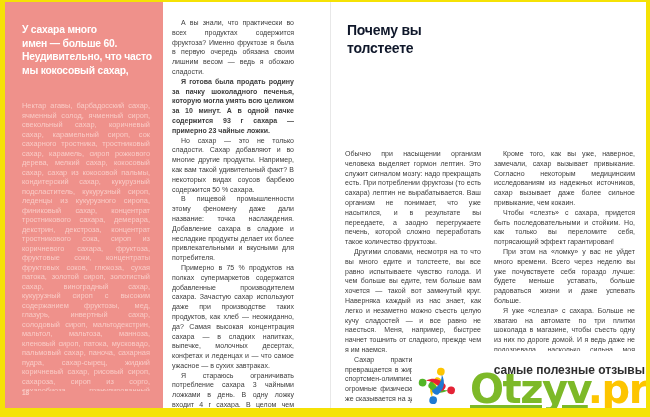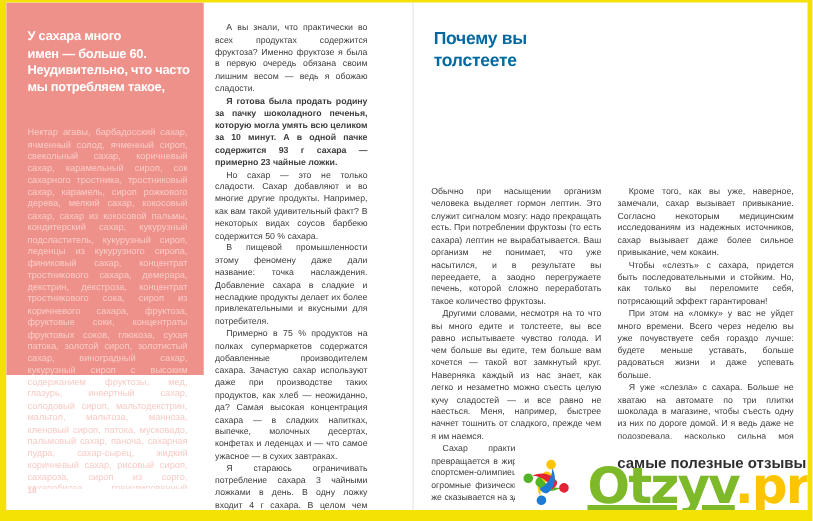--- a/index.html
+++ b/index.html
@@ -9,21 +9,21 @@
     position:relative; width:650px; height:417px;
     background:#f5e205; overflow:hidden;
   }
   .spread {
     position:absolute; left:5px; top:2px; width:641px; height:406px;
     background:#ffffff; overflow:hidden;
   }
 
   
   .pink-panel {
-    position:absolute; left:0; top:0; width:158px; height:298px;
+    position:absolute; left:0; top:0; width:158px; height:406px;
     background:#ef918b;
   }
   .pink-heading {
     position:absolute; left:17px; top:21px; width:135px;
     color:#ffffff; font-weight:bold; font-size:10.3px; line-height:13.5px;
     letter-spacing:-0.2px;
   }
   .pink-heading div { white-space:nowrap; }
   .sugar-list {
     position:absolute; left:17px; top:99px; width:128px; height:290px;
@@ -47,21 +47,21 @@
   .col3 { left:340px; top:147px; width:136px; }
   .col4 { left:489px; top:147px; width:141px; }
 
   .gutter {
     position:absolute; left:325px; top:0; width:1px; height:406px;
     background:#e8e8e8;
   }
 
   .coral-heading {
     position:absolute; left:342px; top:20px; width:110px;
-    color:#0369a1; font-weight:bold; font-size:14px; line-height:17.5px;
+    color:#0f172a; font-weight:bold; font-size:14px; line-height:17.5px;
     letter-spacing:-0.2px;
   }
   .coral-heading div { white-space:nowrap; }
 
   
   .watermark {
     position:absolute; left:407px; top:349px; width:234px; height:57px;
     background:#ffffff;
   }
   .wm-tagline {
@@ -82,21 +82,21 @@
 <body>
 
 <div class="scan">
   <div class="spread">
 
     <div class="pink-panel">
       <div class="pink-heading">
         <div>У сахара много</div>
         <div>имен — больше 60.</div>
         <div>Неудивительно, что часто</div>
-        <div>мы потребляем такое,</div>
+        <div>мы кокосовый сахар,</div>
       </div>
       <div class="sugar-list">Нектар агавы, барбадосский сахар, ячменный солод, ячменный сироп, свекольный сахар, коричневый сахар, карамельный сироп, сок сахарного тростника, тростниковый сахар, карамель, сироп рожкового дерева, мелкий сахар, кокосовый сахар, сахар из кокосовой пальмы, кондитерский сахар, кукурузный подсластитель, кукурузный сироп, леденцы из кукурузного сиропа, финиковый сахар, концентрат тростникового сахара, демерара, декстрин, декстроза, концентрат тростникового сока, сироп из коричневого сахара, фруктоза, фруктовые соки, концентраты фруктовых соков, глюкоза, сухая патока, золотой сироп, золотистый сахар, виноградный сахар, кукурузный сироп с высоким содержанием фруктозы, мед, глазурь, инвертный сахар, солодовый сироп, мальтодекстрин, мальтол, мальтоза, манноза, кленовый сироп, патока, мусковадо, пальмовый сахар, паноча, сахарная пудра, сахар-сырец, жидкий коричневый сахар, рисовый сироп, сахароза, сироп из сорго, сахаробиоза, гранулированный сахар, сорго медвяное, сироп, меласса, турбинадо, сахар второй кристаллизации.</div>
       <div class="page-number">18</div>
     </div>
 
     <div class="bodycol col2">
       <p>А вы знали, что практически во всех продуктах содержится фруктоза? Именно фруктозе я была в первую очередь обязана своим лишним весом — ведь я обожаю сладости.</p>
       <p class="bold">Я готова была продать родину за пачку шоколадного печенья, которую могла умять всю целиком за 10 минут. А в одной пачке содержится 93 г сахара — примерно 23 чайные ложки.</p>
       <p>Но сахар — это не только сладости. Сахар добавляют и во многие другие продукты. Например, как вам такой удивительный факт? В некоторых видах соусов барбекю содержится 50 % сахара.</p>
       <p>В пищевой промышленности этому феномену даже дали название: точка наслаждения. Добавление сахара в сладкие и несладкие продукты делает их более привлекательными и вкусными для потребителя.</p>

